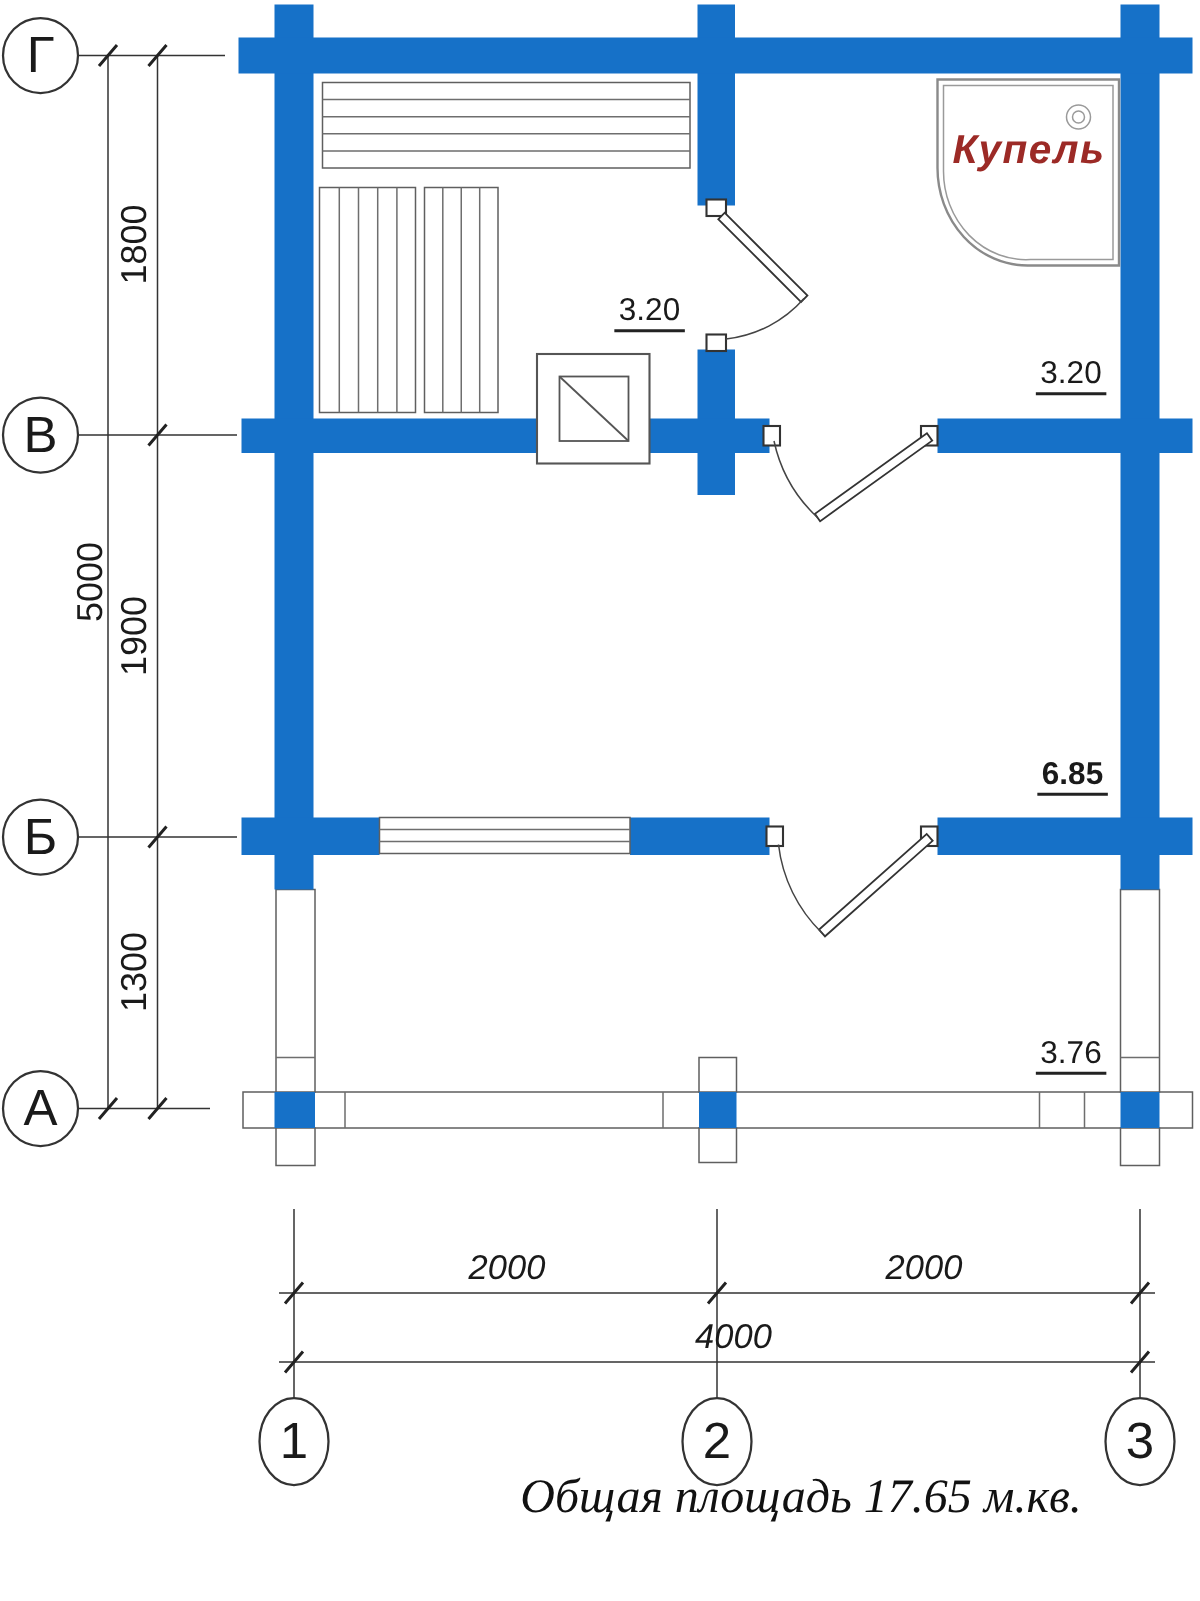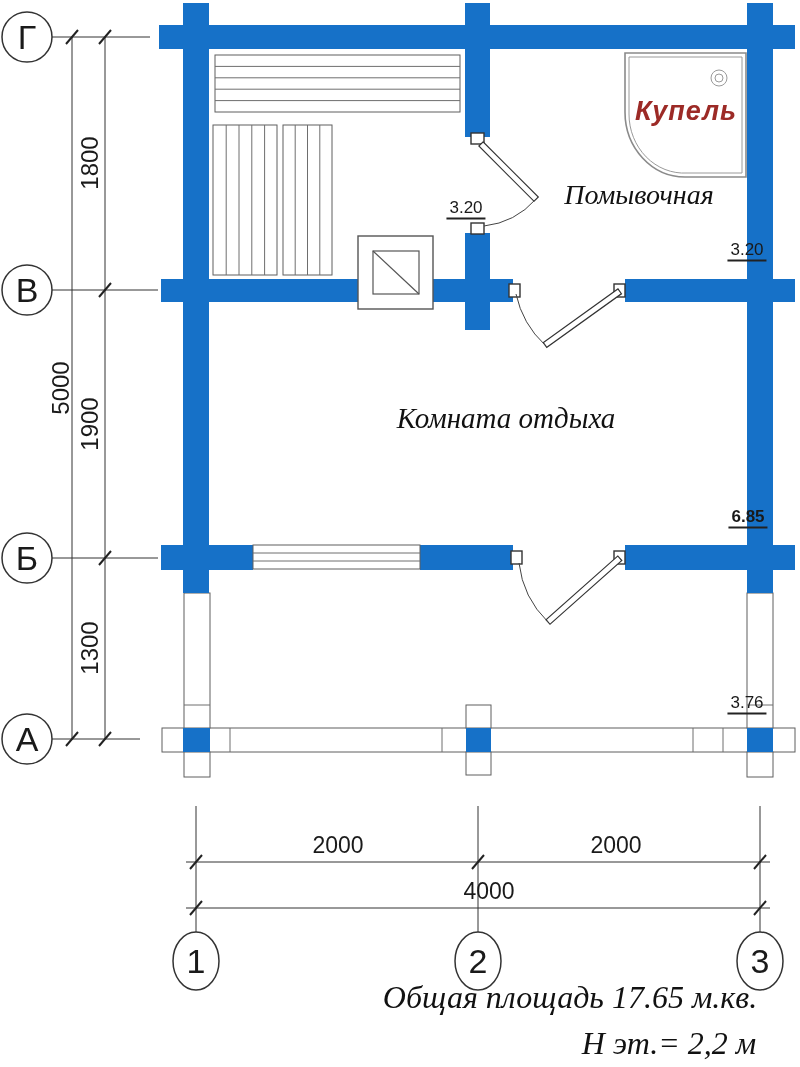--- a/index.html
+++ b/index.html
@@ -24,25 +24,25 @@
   .leaf{fill:#ffffff;stroke:#333333;stroke-width:1.2;}
   .swing{fill:none;stroke:#444444;stroke-width:1;}
   .dim{stroke:#333333;stroke-width:1;fill:none;}
   .tick{stroke:#222222;stroke-width:2;fill:none;}
   .axcirc{fill:#ffffff;stroke:#333333;stroke-width:1.5;}
 
   .lbl{position:absolute;transform:translate(-50%,-50%);white-space:nowrap;line-height:1;}
   .rot{transform:translate(-50%,-50%) rotate(-90deg);}
   .ax{font-size:34px;}
   .dimtxt{font-size:24px;}
-  .dimtxt-b{font-size:23px;}
-  .area{font-size:17px;border-bottom:2px solid #222;padding:0 3px 2px 3px;margin-left:33px;}
+  .dimtxt-b{font-size:23px;font-style:italic;}
+  .area{font-size:21px;border-bottom:2px solid #222;padding:0 3px 2px 3px;}
   .room{font-family:"Liberation Serif",serif;font-style:italic;font-size:29px;color:#111;}
   .plunge{font-style:italic;font-weight:bold;font-size:27px;color:var(--accent-text);letter-spacing:1px;}
-  .titleline{font-family:"Liberation Serif",serif;font-style:italic;font-size:32px;color:#111;margin-left:36px;}
+  .titleline{font-family:"Liberation Serif",serif;font-style:italic;font-size:32px;color:#111;}
 </style>
 </head>
 <body>
 
 <div id="stage">
 
   <svg id="plan-svg" width="800" height="1067" viewBox="0 0 800 1067">
 
     <g>
       <rect class="whiteline" x="162" y="728" width="633" height="24"></rect>
@@ -158,20 +158,17 @@
 
   <div class="lbl dimtxt-b" style="left:338px;top:845px;">2000</div>
   <div class="lbl dimtxt-b" style="left:616px;top:845px;">2000</div>
   <div class="lbl dimtxt-b" style="left:489px;top:891px;">4000</div>
 
   <div class="lbl area" style="left:433px;top:209px;">3.20</div>
   <div class="lbl area" style="left:714px;top:251px;">3.20</div>
   <div class="lbl area" style="left:715px;top:518px;font-weight:bold;">6.85</div>
   <div class="lbl area" style="left:714px;top:704px;">3.76</div>
 
-  <div class="lbl room" style="left:639px;top:195px;font-size:28px;">Помывочная</div>
-  <div class="lbl room" style="left:506px;top:418px;">Комната отдыха</div>
-  <div class="lbl plunge" style="left:686px;top:111px;">Купель</div>
+  <div class="lbl plunge" style="left:686px;top:100px;">Купель</div>
 
   <div class="lbl titleline" style="left:534px;top:997px;">Общая площадь 17.65 м.кв.</div>
-  <div class="lbl titleline" style="left:633px;top:1043px;">Н эт.= 2,2 м</div>
 
 </div>
 
 </body></html>

